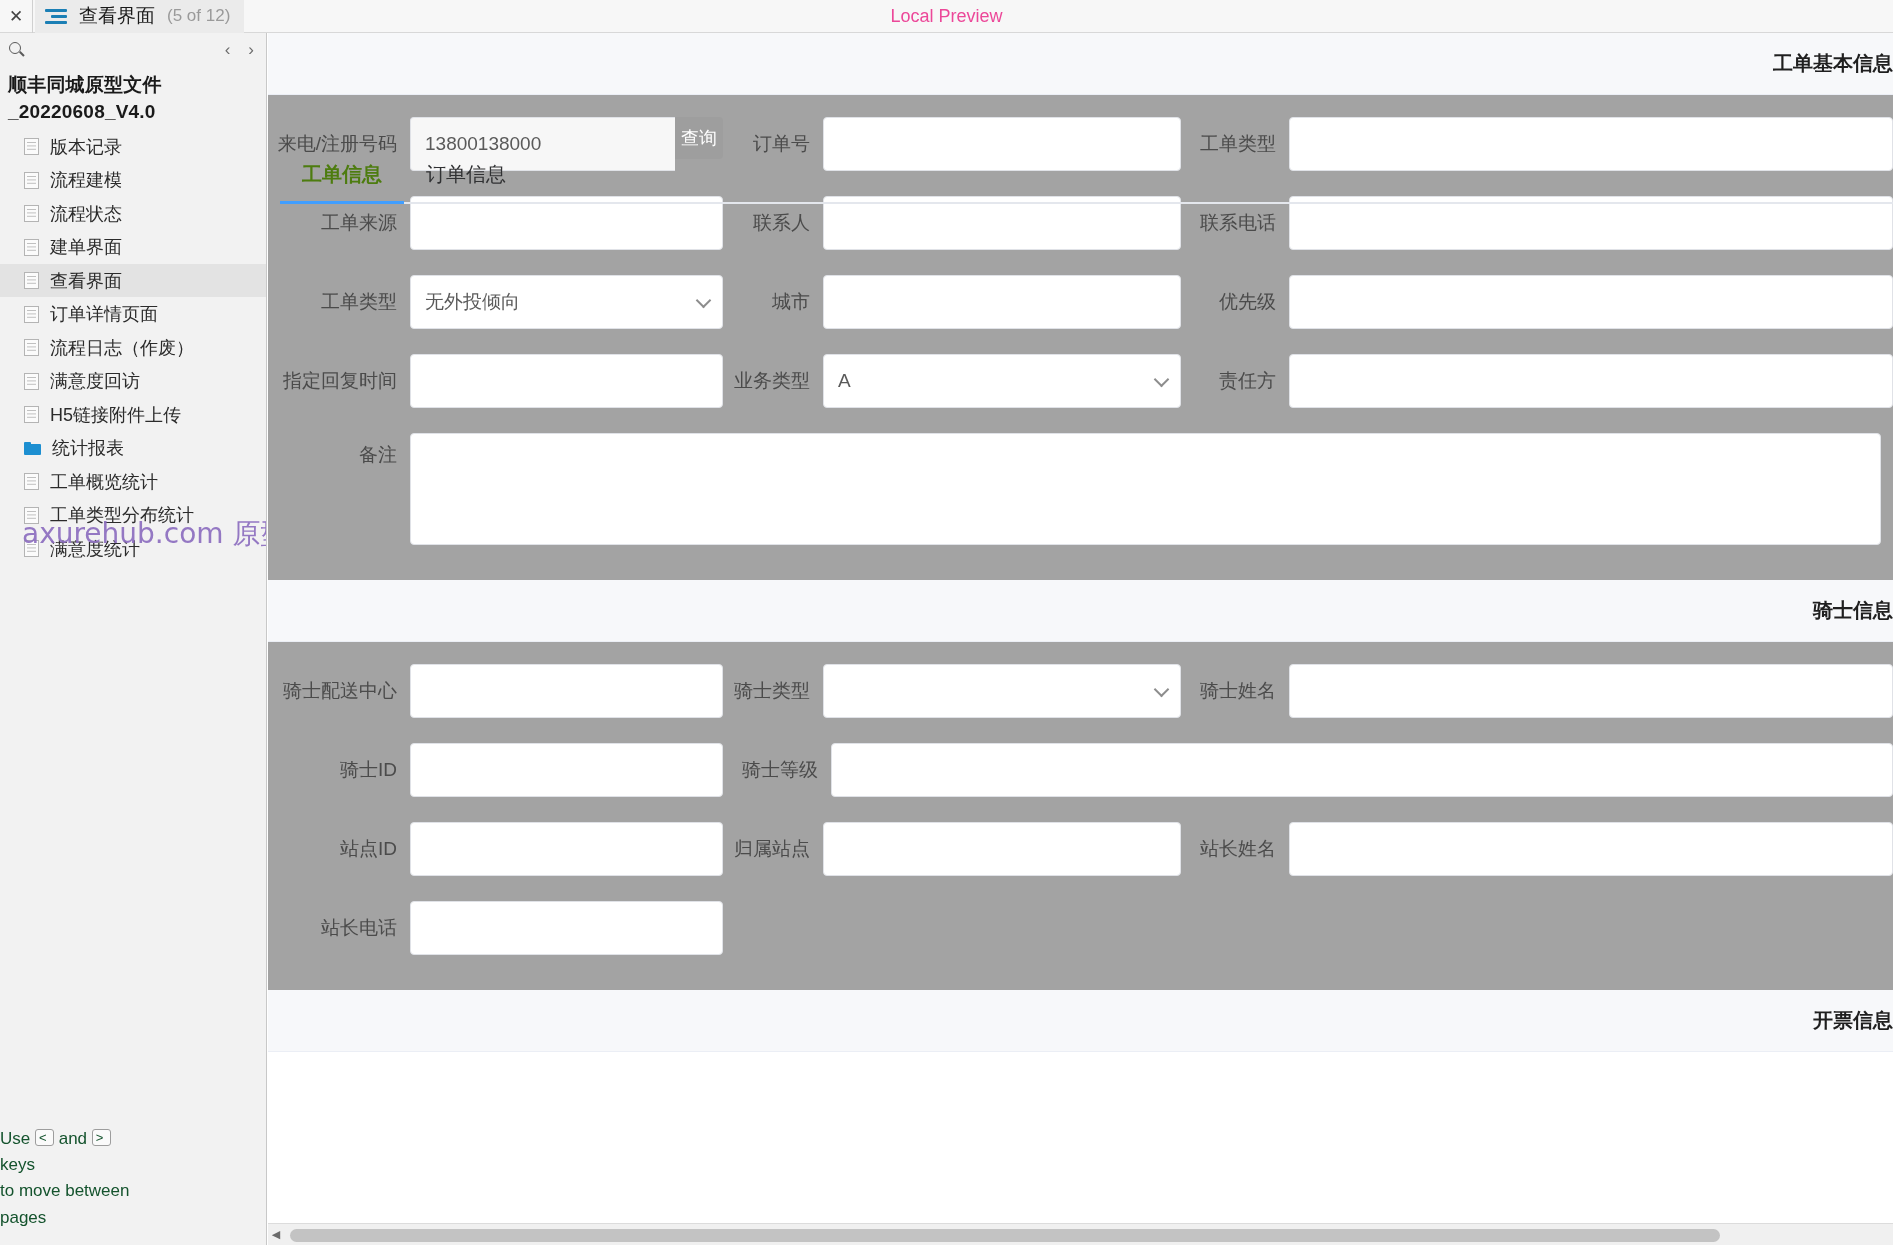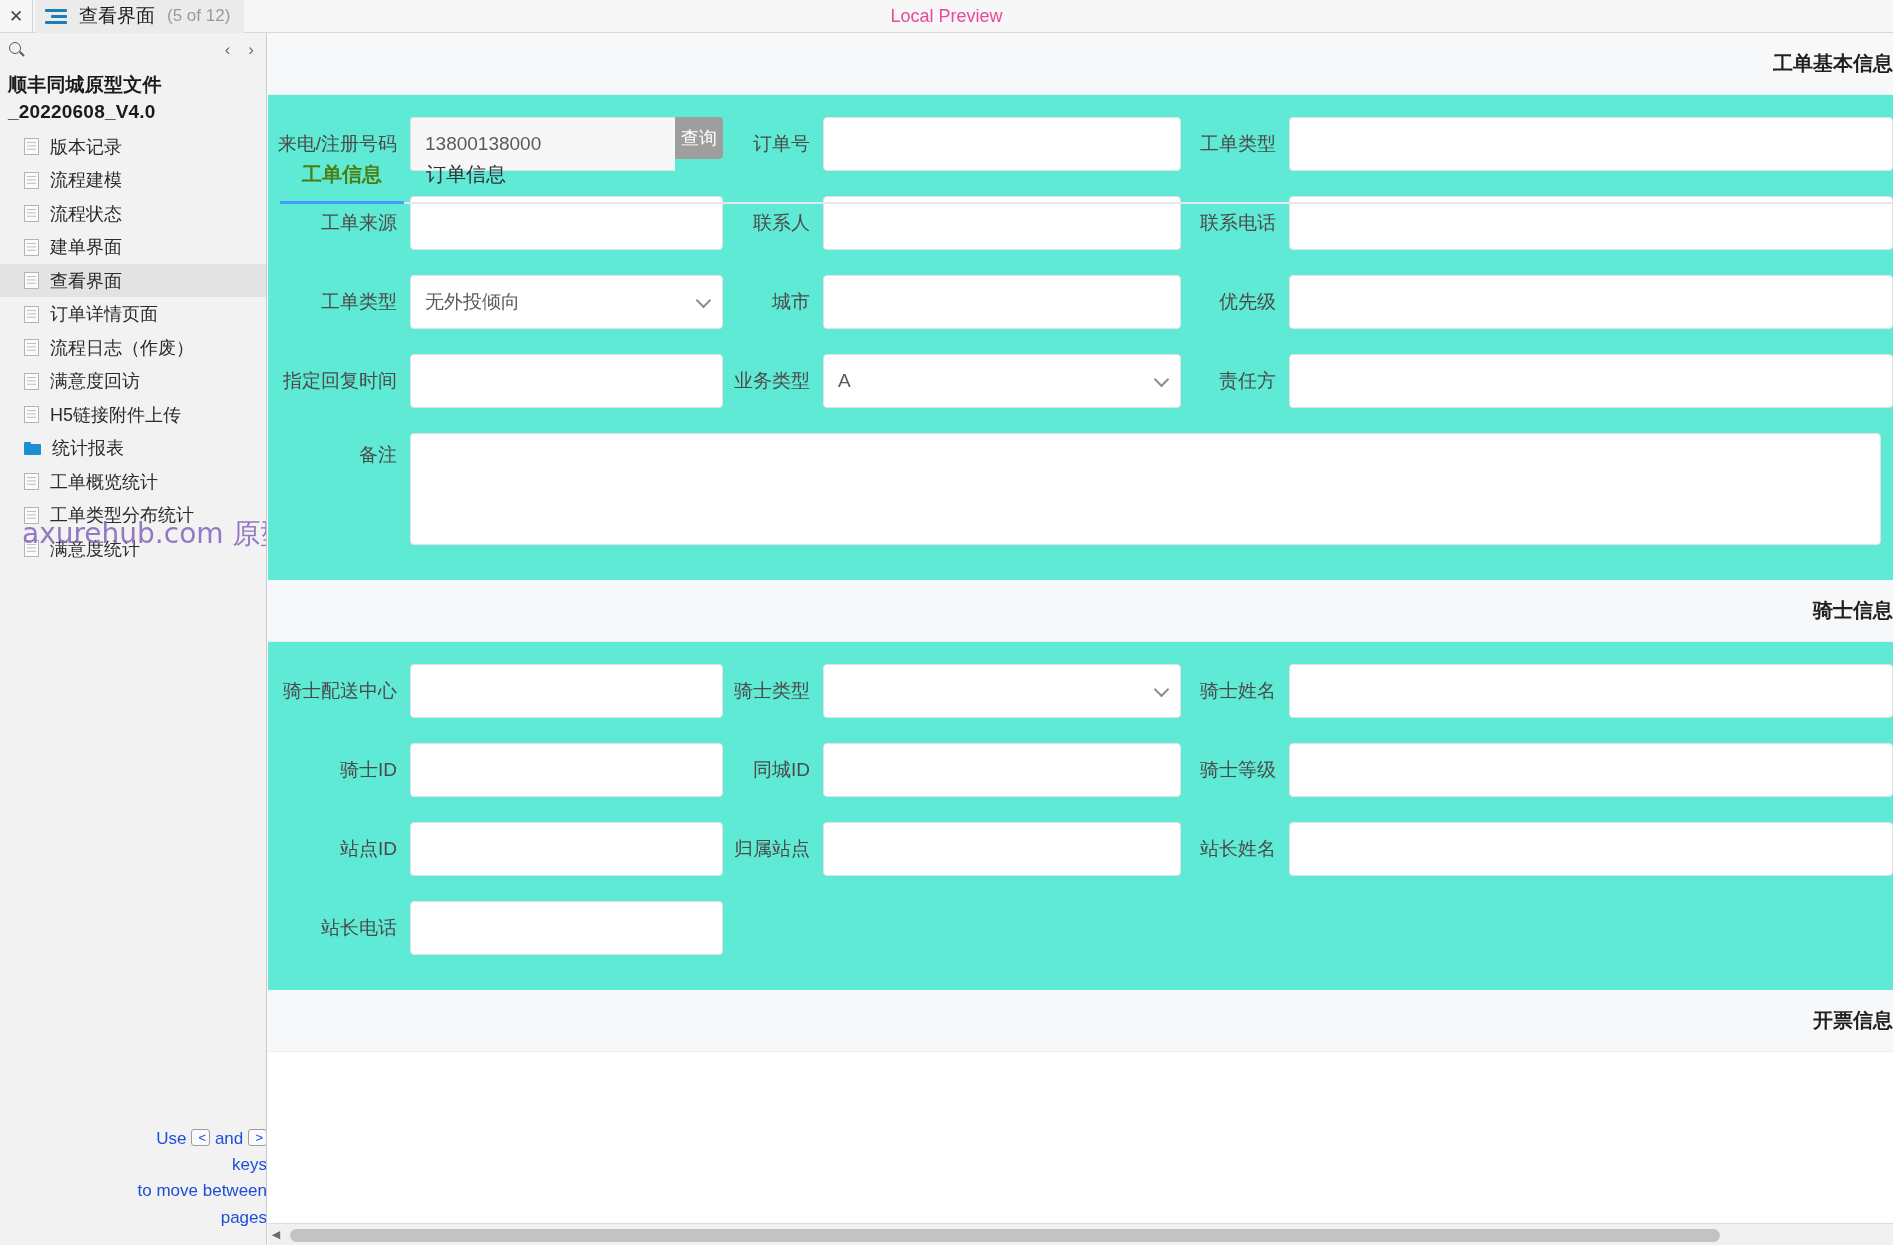--- a/index.html
+++ b/index.html
@@ -101,21 +101,21 @@
 
   #watermark {
     position: absolute; left: 22px; top: 482px;
     font-size: 28px; color: #8d6ec0; opacity: .92;
     white-space: nowrap; pointer-events: none;
     font-family: "DejaVu Sans", sans-serif;
   }
 
   #nav-hint {
     position: absolute; left: 0; bottom: 14px; width: 267px;
-    text-align: right; font-size: 17px; color: #1d4ed8; line-height: 1.55;
+    text-align: left; font-size: 17px; color: #14532d; line-height: 1.55;
   }
   .keycap {
     display: inline-block; min-width: 19px; padding: 0 3px;
     border: 1px solid #9d9d9d; border-radius: 3px;
     background: #fafafa; font-size: 13px; line-height: 15px;
     vertical-align: 2px;
   }
 
   
   #canvas {
@@ -143,21 +143,21 @@
     content: ""; position: absolute; left: 0; bottom: -2px;
     width: 100%; height: 3px; background: #409eff;
   }
 
   .section-head {
     background: #f7f8fa;
     border-bottom: 1px solid #ebeef5;
     padding: 17px 0 17px 30px;
     font-size: 20px; font-weight: bold; color: #1f1f1f; text-align: right;
   }
-  .section-body { padding: 22px 0 10px 0; background: #5eead4; }
+  .section-body { padding: 22px 0 10px 0; background: #a3a3a3; }
   .form-row { display: flex; align-items: flex-start; margin-bottom: 25px; }
 
   .field { display: flex; align-items: center; }
   .fld-col1 { width: 455px; }
   .fld-col2 { width: 458px; }
   .fld-col3 { flex: 1; }
 
   .lbl {
     font-size: 19px; color: #4b4b4b; text-align: right;
     padding-right: 13px; flex: none; white-space: nowrap;
@@ -427,26 +427,20 @@
               </div>
             </div>
           </div>
           <div class="form-row">
             <div class="field fld-col1">
               <div class="lbl lbl-w1">骑士ID</div>
               <div class="ctl">
                 <span></span>
               </div>
             </div>
-            <div class="field fld-col2">
-              <div class="lbl lbl-w2">同城ID</div>
-              <div class="ctl">
-                <span></span>
-              </div>
-            </div>
             <div class="field fld-col3">
               <div class="lbl lbl-w3">骑士等级</div>
               <div class="ctl">
                 <span></span>
               </div>
             </div>
           </div>
           <div class="form-row">
             <div class="field fld-col1">
               <div class="lbl lbl-w1">站点ID</div>

